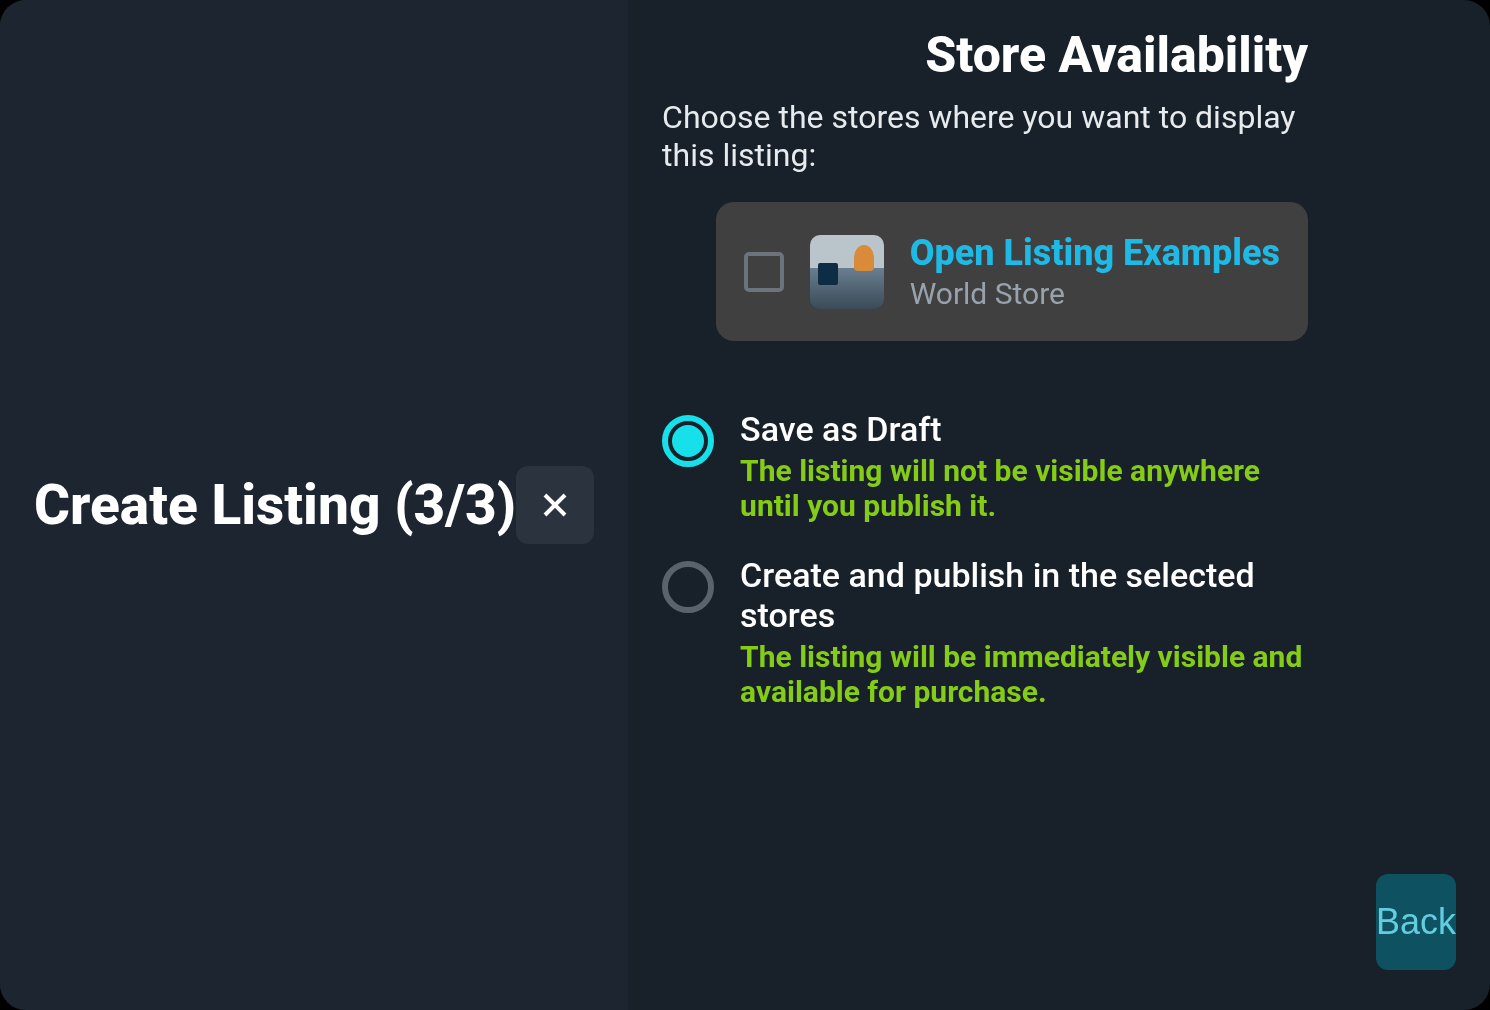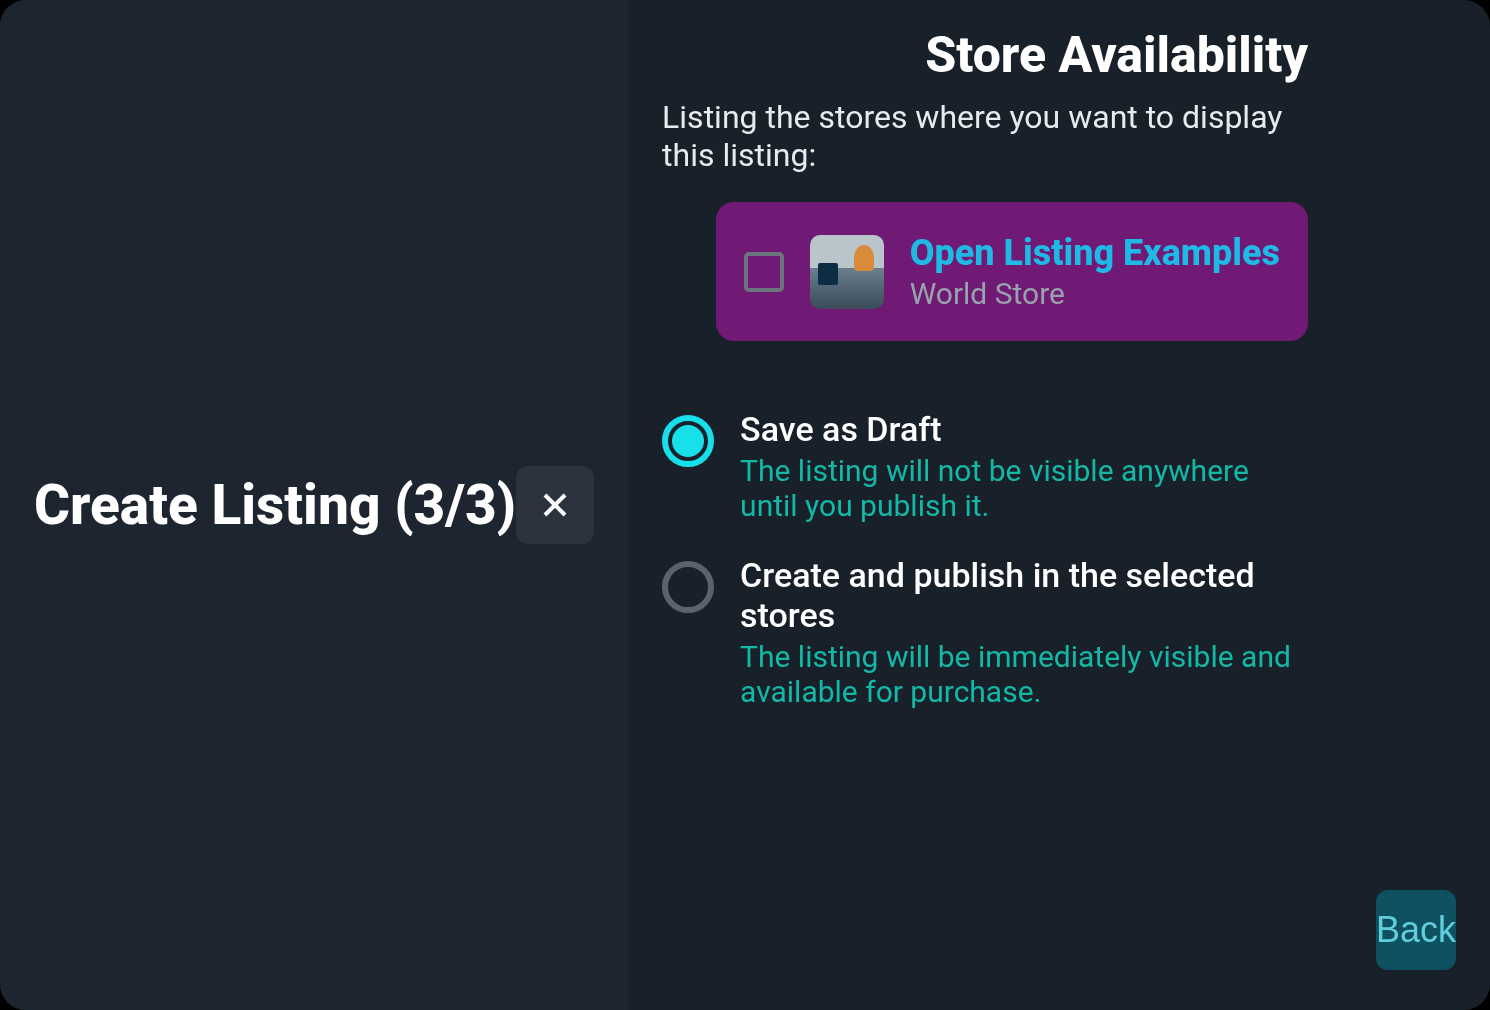--- a/index.html
+++ b/index.html
@@ -59,21 +59,21 @@
     margin-top: 4px;
     margin-bottom: 14px;
   }
   .section-subtitle {
     font-size: 32px;
     font-weight: 400;
     color: #e8ebee;
     margin-bottom: 28px;
   }
   .store-card {
-    background: #701a75;
+    background: #404040;
     border-radius: 18px;
     padding: 30px 28px;
     display: flex;
     align-items: center;
     gap: 26px;
   }
   .store-checkbox {
     width: 40px;
     height: 40px;
     border: 4px solid #6b747d;
@@ -151,32 +151,32 @@
     border-radius: 50%;
   }
   .option-title {
     font-size: 34px;
     font-weight: 500;
     color: #ffffff;
     margin-bottom: 4px;
   }
   .option-desc {
     font-size: 30px;
-    font-weight: 400;
-    color: #14b8a6;
+    font-weight: 700;
+    color: #84cc16;
   }
   .footer-row {
     display: flex;
     gap: 26px;
     padding: 0 34px 40px 34px;
     margin-top: auto;
   }
   .footer-btn {
     flex: 1;
-    height: 80px;
+    height: 96px;
     border-radius: 12px;
     background: #0e5262;
     color: #63cde0;
     font-size: 36px;
     font-weight: 500;
     border: none;
     cursor: pointer;
     display: flex;
     align-items: center;
     justify-content: center;
@@ -193,21 +193,21 @@
       <svg viewBox="0 0 24 24" fill="none">
         <line x1="4" y1="4" x2="20" y2="20"></line>
         <line x1="20" y1="4" x2="4" y2="20"></line>
       </svg>
     </button>
   </div>
 
   <div class="dialog-body">
 
     <h2 class="section-title">Store Availability</h2>
-    <p class="section-subtitle">Listing the stores where you want to display this listing:</p>
+    <p class="section-subtitle">Choose the stores where you want to display this listing:</p>
 
     <div class="store-card">
       <div class="store-checkbox"></div>
       <div class="store-thumb"></div>
       <div class="store-text-col">
         <span class="store-name">Open Listing Examples</span>
         <span class="store-type">World Store</span>
       </div>
     </div>
 

